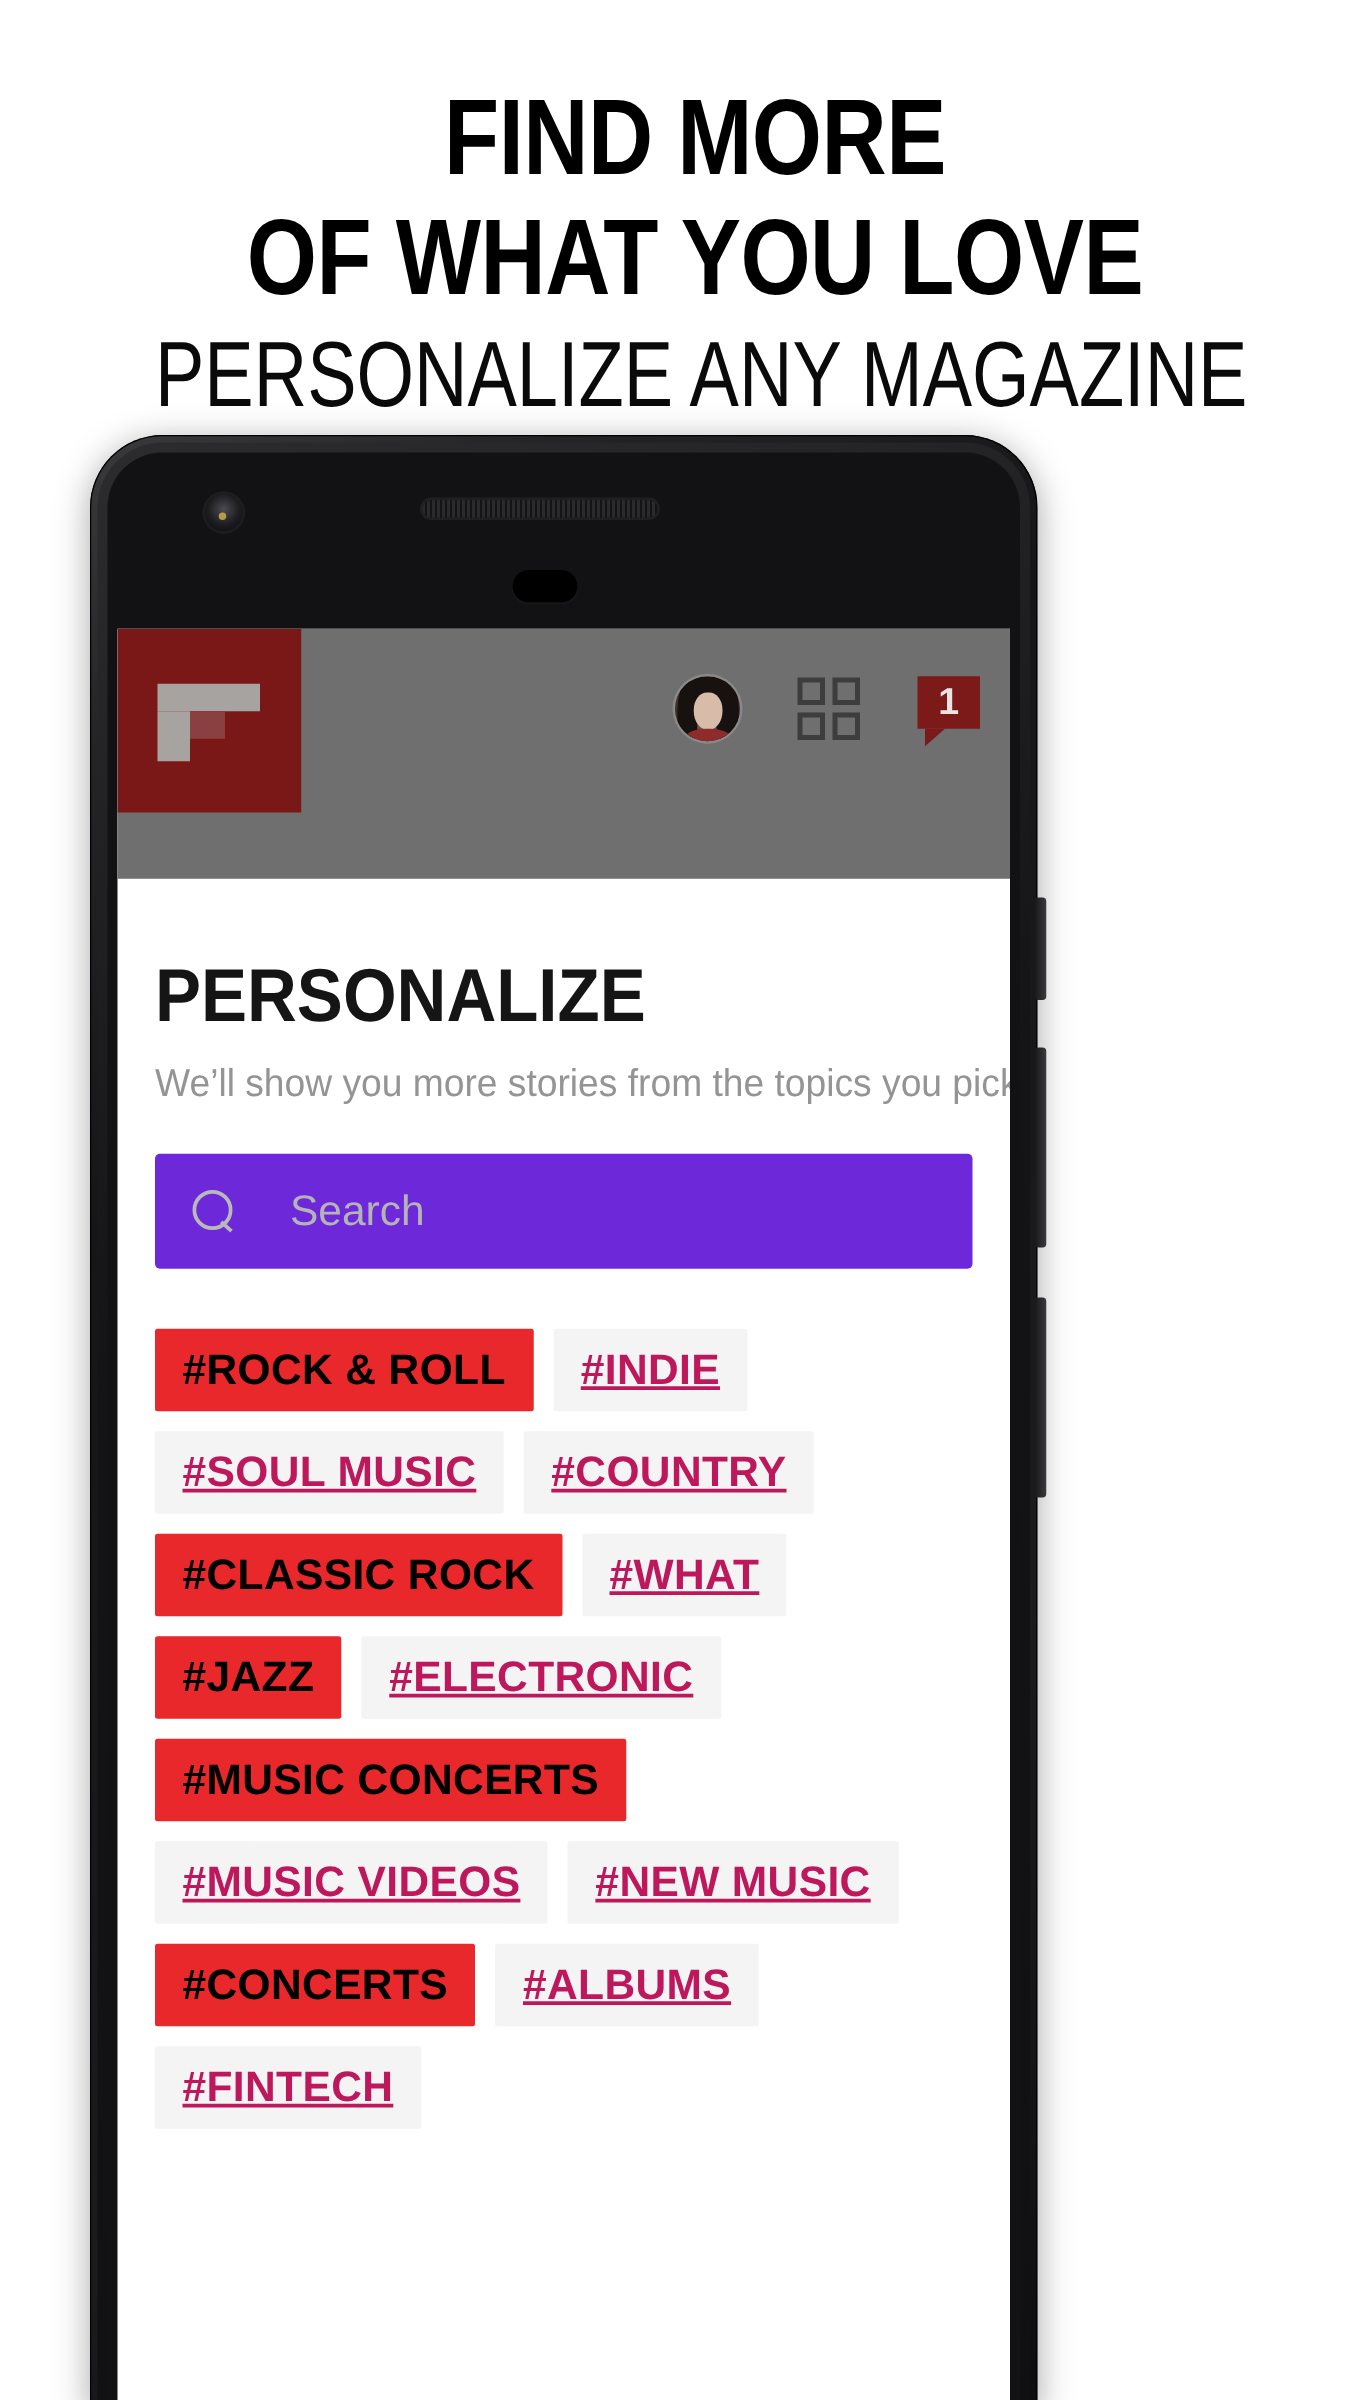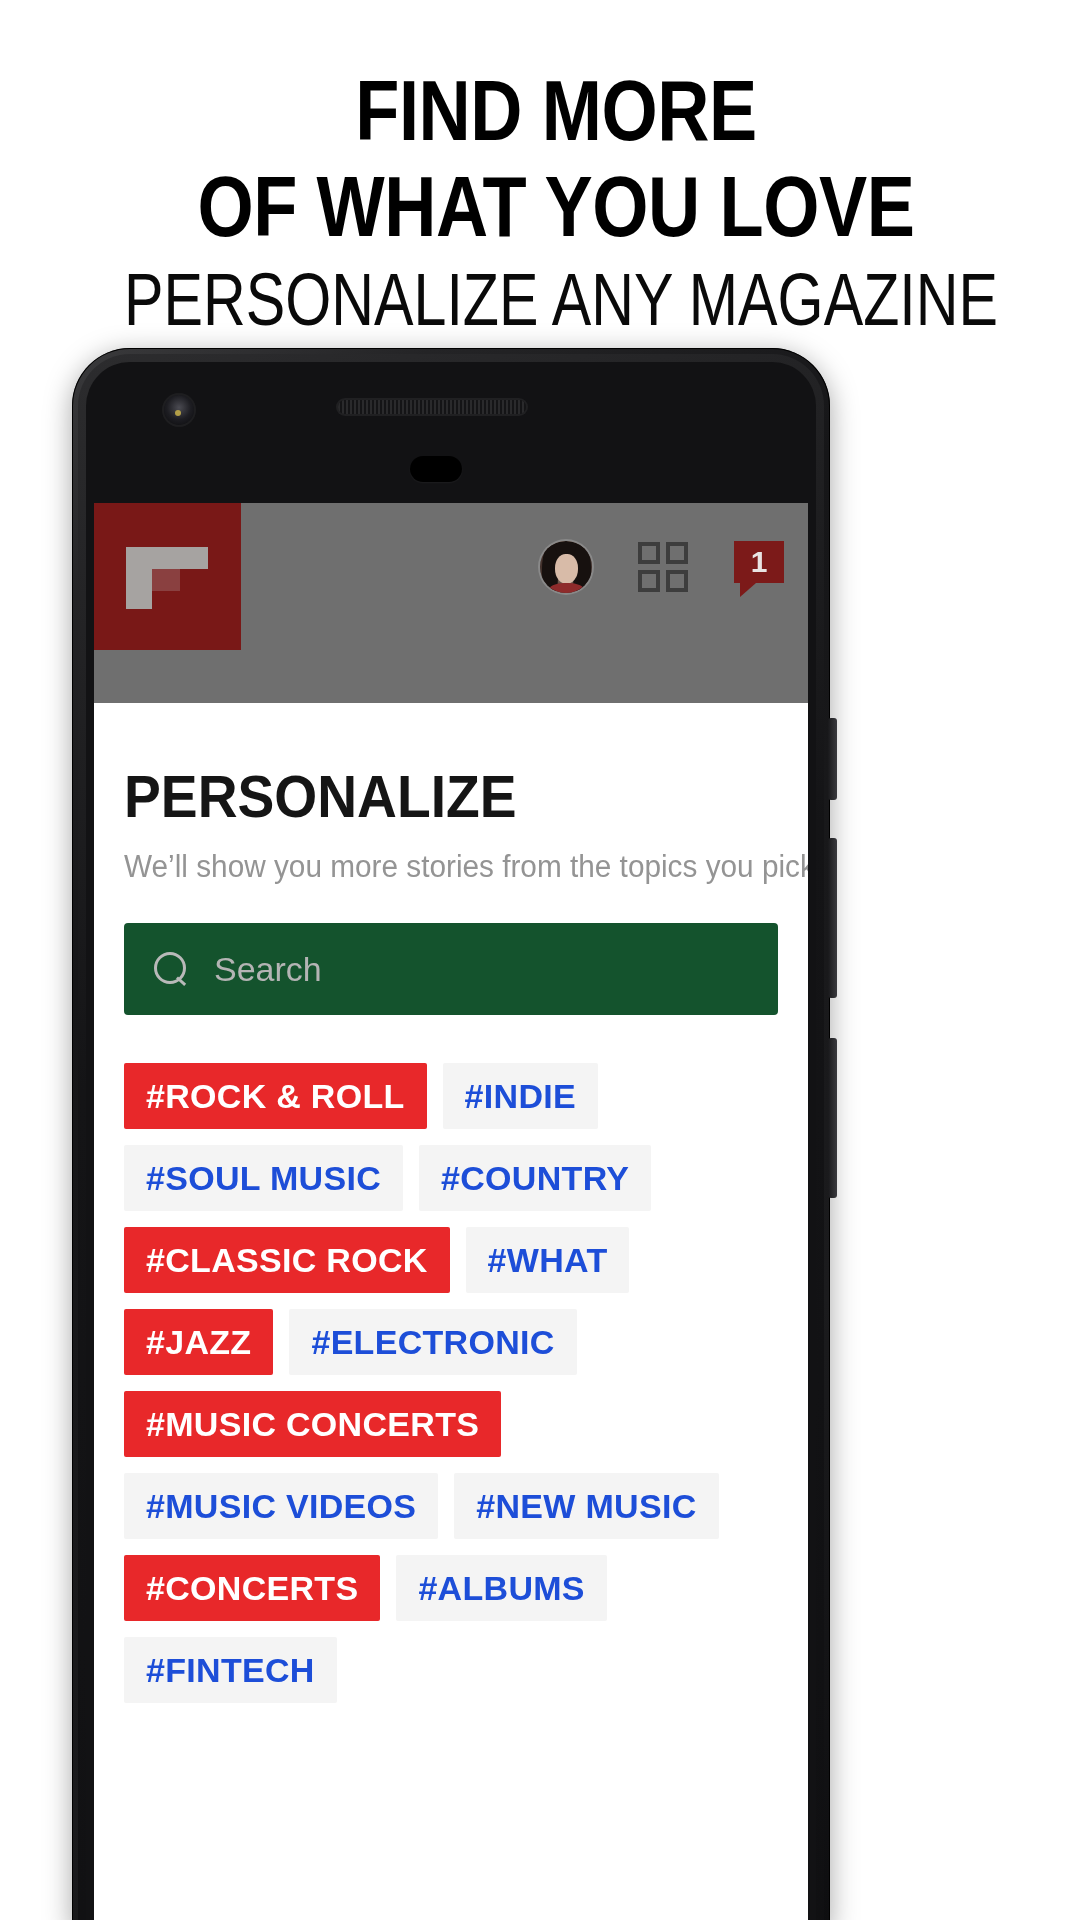--- a/index.html
+++ b/index.html
@@ -134,22 +134,22 @@
     letter-spacing:0px; transform:scaleX(0.92); transform-origin:left center;
     margin-top:62px;
   }
   .page-sub {
     font-family:"Liberation Sans Narrow","Liberation Sans",sans-serif;
     font-weight:400; font-size:31px; line-height:40px; color:#949494;
     margin-top:18px; transform:scaleX(0.96); transform-origin:left center;
     white-space:nowrap;
   }
   .searchbox {
-    margin-top:36px; height:92px; background:#14532d; border-radius:4px;
-    display:flex; align-items:center; padding:0 30px; gap:26px;
+    margin-top:36px; height:92px; background:#6d28d9; border-radius:4px;
+    display:flex; align-items:center; padding:0 30px; gap:44px;
   }
   .search-ic { width:34px; height:34px; flex:0 0 34px; position:relative; }
   .search-ic::before {
     content:""; position:absolute; left:0; top:0; width:26px; height:26px;
     border:3px solid #b9b9b9; border-radius:50%;
   }
   .search-ic::after {
     content:""; position:absolute; left:23px; top:24px; width:11px; height:3px;
     background:#b9b9b9; transform:rotate(42deg); transform-origin:left center;
   }
@@ -159,22 +159,22 @@
   }
 
   .chips { margin-top:48px; display:flex; flex-wrap:wrap; gap:16px 16px; align-content:flex-start; }
   .chip {
     height:66px; display:inline-flex; align-items:center; justify-content:center;
     padding:0 22px; border-radius:2px;
     font-family:"Liberation Sans Narrow","Liberation Sans",sans-serif;
     font-weight:bold; font-size:34px; letter-spacing:0.3px; white-space:nowrap;
     transform:none;
   }
-  .chip.off { background:#f4f4f4; color:#1d4ed8; }
-  .chip.on  { background:#e8282a; color:#ffffff; }
+  .chip.off { background:#f4f4f4; color:#be185d;text-decoration:underline; }
+  .chip.on  { background:#e8282a; color:#000000; }
 </style>
 </head>
 <body>
 
 <div id="root">
 
   <div class="headline">
     <div class="hl-line hl1">FIND MORE</div>
     <div class="hl-line hl2">OF WHAT YOU LOVE</div>
     <div class="hl3">PERSONALIZE ANY MAGAZINE</div>

